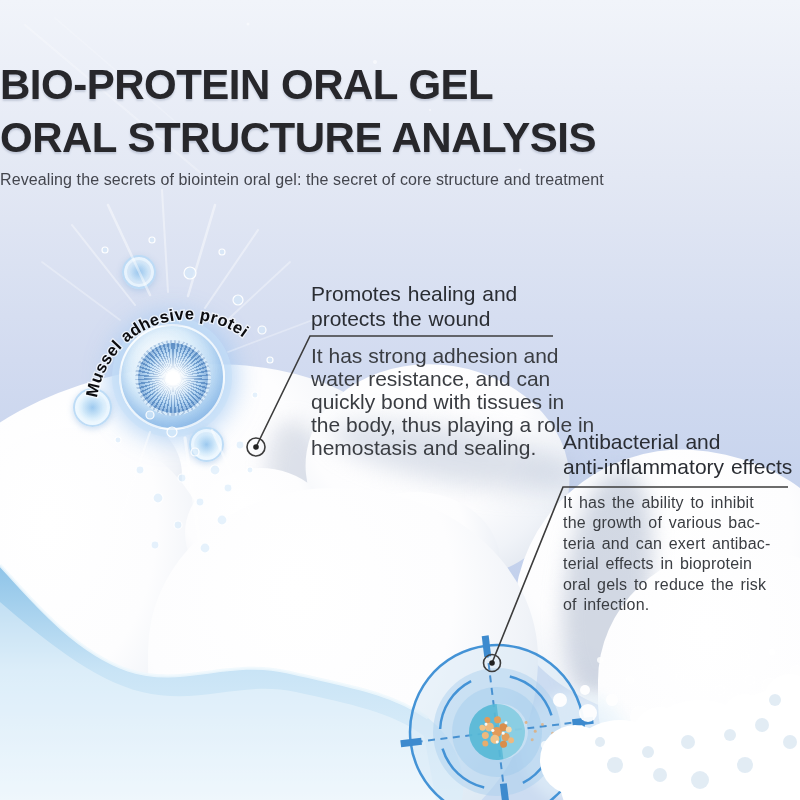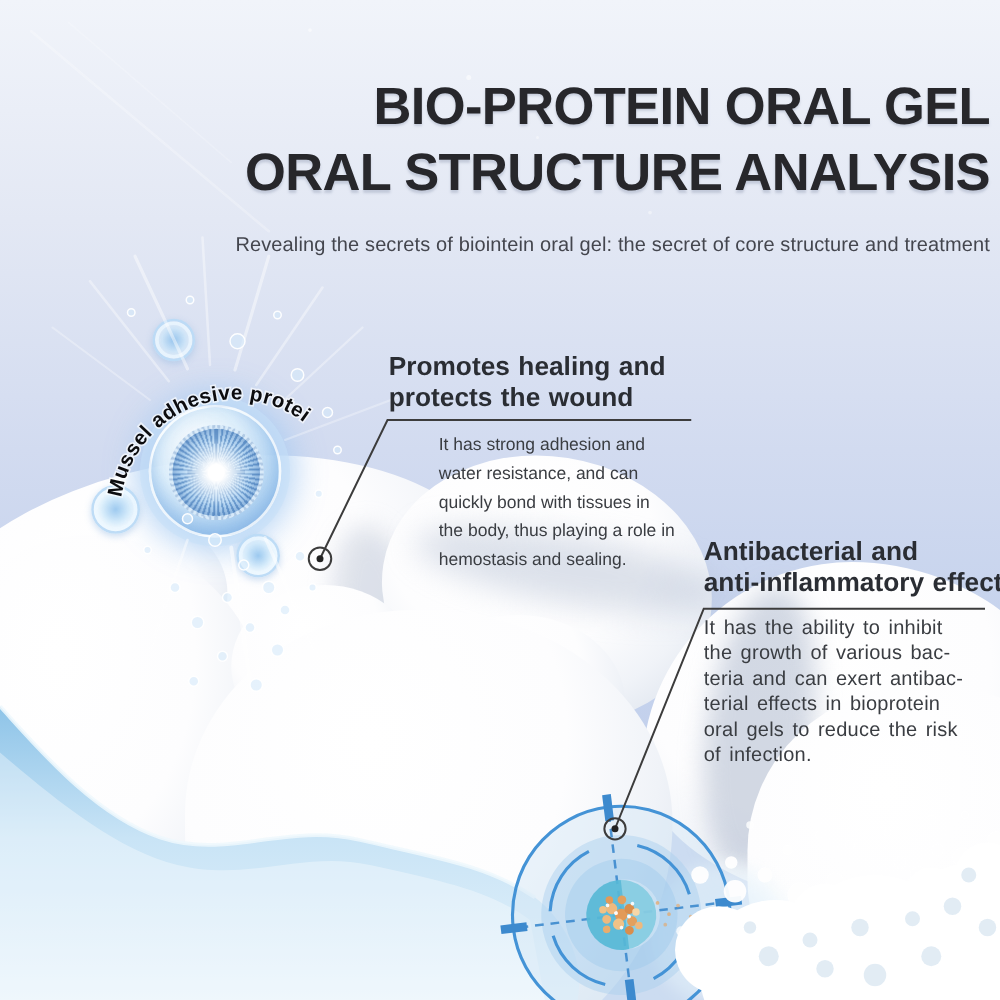--- a/index.html
+++ b/index.html
@@ -43,30 +43,30 @@
   .iris::after{content:"";position:absolute;inset:0;border-radius:50%;
     background:radial-gradient(circle,#ffffff 0%,#ffffff 13%,rgba(255,255,255,.75) 26%,rgba(255,255,255,.15) 55%,rgba(70,120,185,.25) 100%);}
   .ring-bubble{position:absolute;border-radius:50%;
     border:2px solid rgba(186,218,245,.95);
     box-shadow:inset 0 0 0 3px rgba(235,247,255,.75),0 2px 6px rgba(140,180,225,.45);
     background:radial-gradient(circle,rgba(140,192,236,.85) 0%,rgba(200,230,250,.65) 45%,rgba(235,246,253,.35) 68%,rgba(255,255,255,0) 75%);}
   .rb1{left:122px;top:255px;width:30px;height:30px;}
   .rb2{left:73px;top:388px;width:35px;height:35px;}
   .rb3{left:189px;top:427px;width:31px;height:31px;}
   
-  .header{left:0;top:58px;width:792px;text-align:right;z-index:10;}
+  .header{left:0;top:58px;width:792px;text-align:left;z-index:10;}
   .title{font-size:42px;line-height:53px;font-weight:700;color:#27272b;letter-spacing:-.5px;
     text-shadow:0 2px 2px rgba(130,140,165,.35);}
-  .subtitle{margin-top:24px;font-size:16px;color:#44464e;letter-spacing:.1px;}
+  .subtitle{margin-top:7px;font-size:16px;color:#44464e;letter-spacing:.1px;}
   
   .callout{position:absolute;z-index:10;color:#2a2d33;}
-  .callout .hd{font-size:21px;line-height:25px;font-weight:700;white-space:pre;word-spacing:1px;}
+  .callout .hd{font-size:21px;line-height:25px;font-weight:400;white-space:pre;word-spacing:1px;}
   .callout .bd{white-space:pre;color:#3a3d42;}
   .co1{left:311px;top:281px;width:255px;}
-  .co1 .bd{margin-top:13px;font-size:14px;line-height:23px;margin-left:40px;}
+  .co1 .bd{margin-top:13px;font-size:21px;line-height:23px;}
   .co2{left:563px;top:429px;width:240px;}
   .co2 .bd{margin-top:14px;font-size:16px;line-height:20.4px;word-spacing:2px;letter-spacing:.2px;}
   
   .overlay{left:0;top:0;z-index:6;pointer-events:none;}
   .gel{left:0;top:540px;z-index:3;}
   .reticle{left:397px;top:632px;z-index:5;}
   .cellwrap{z-index:4;}
   .teethwrap{z-index:1;}
 </style>
 </head>

